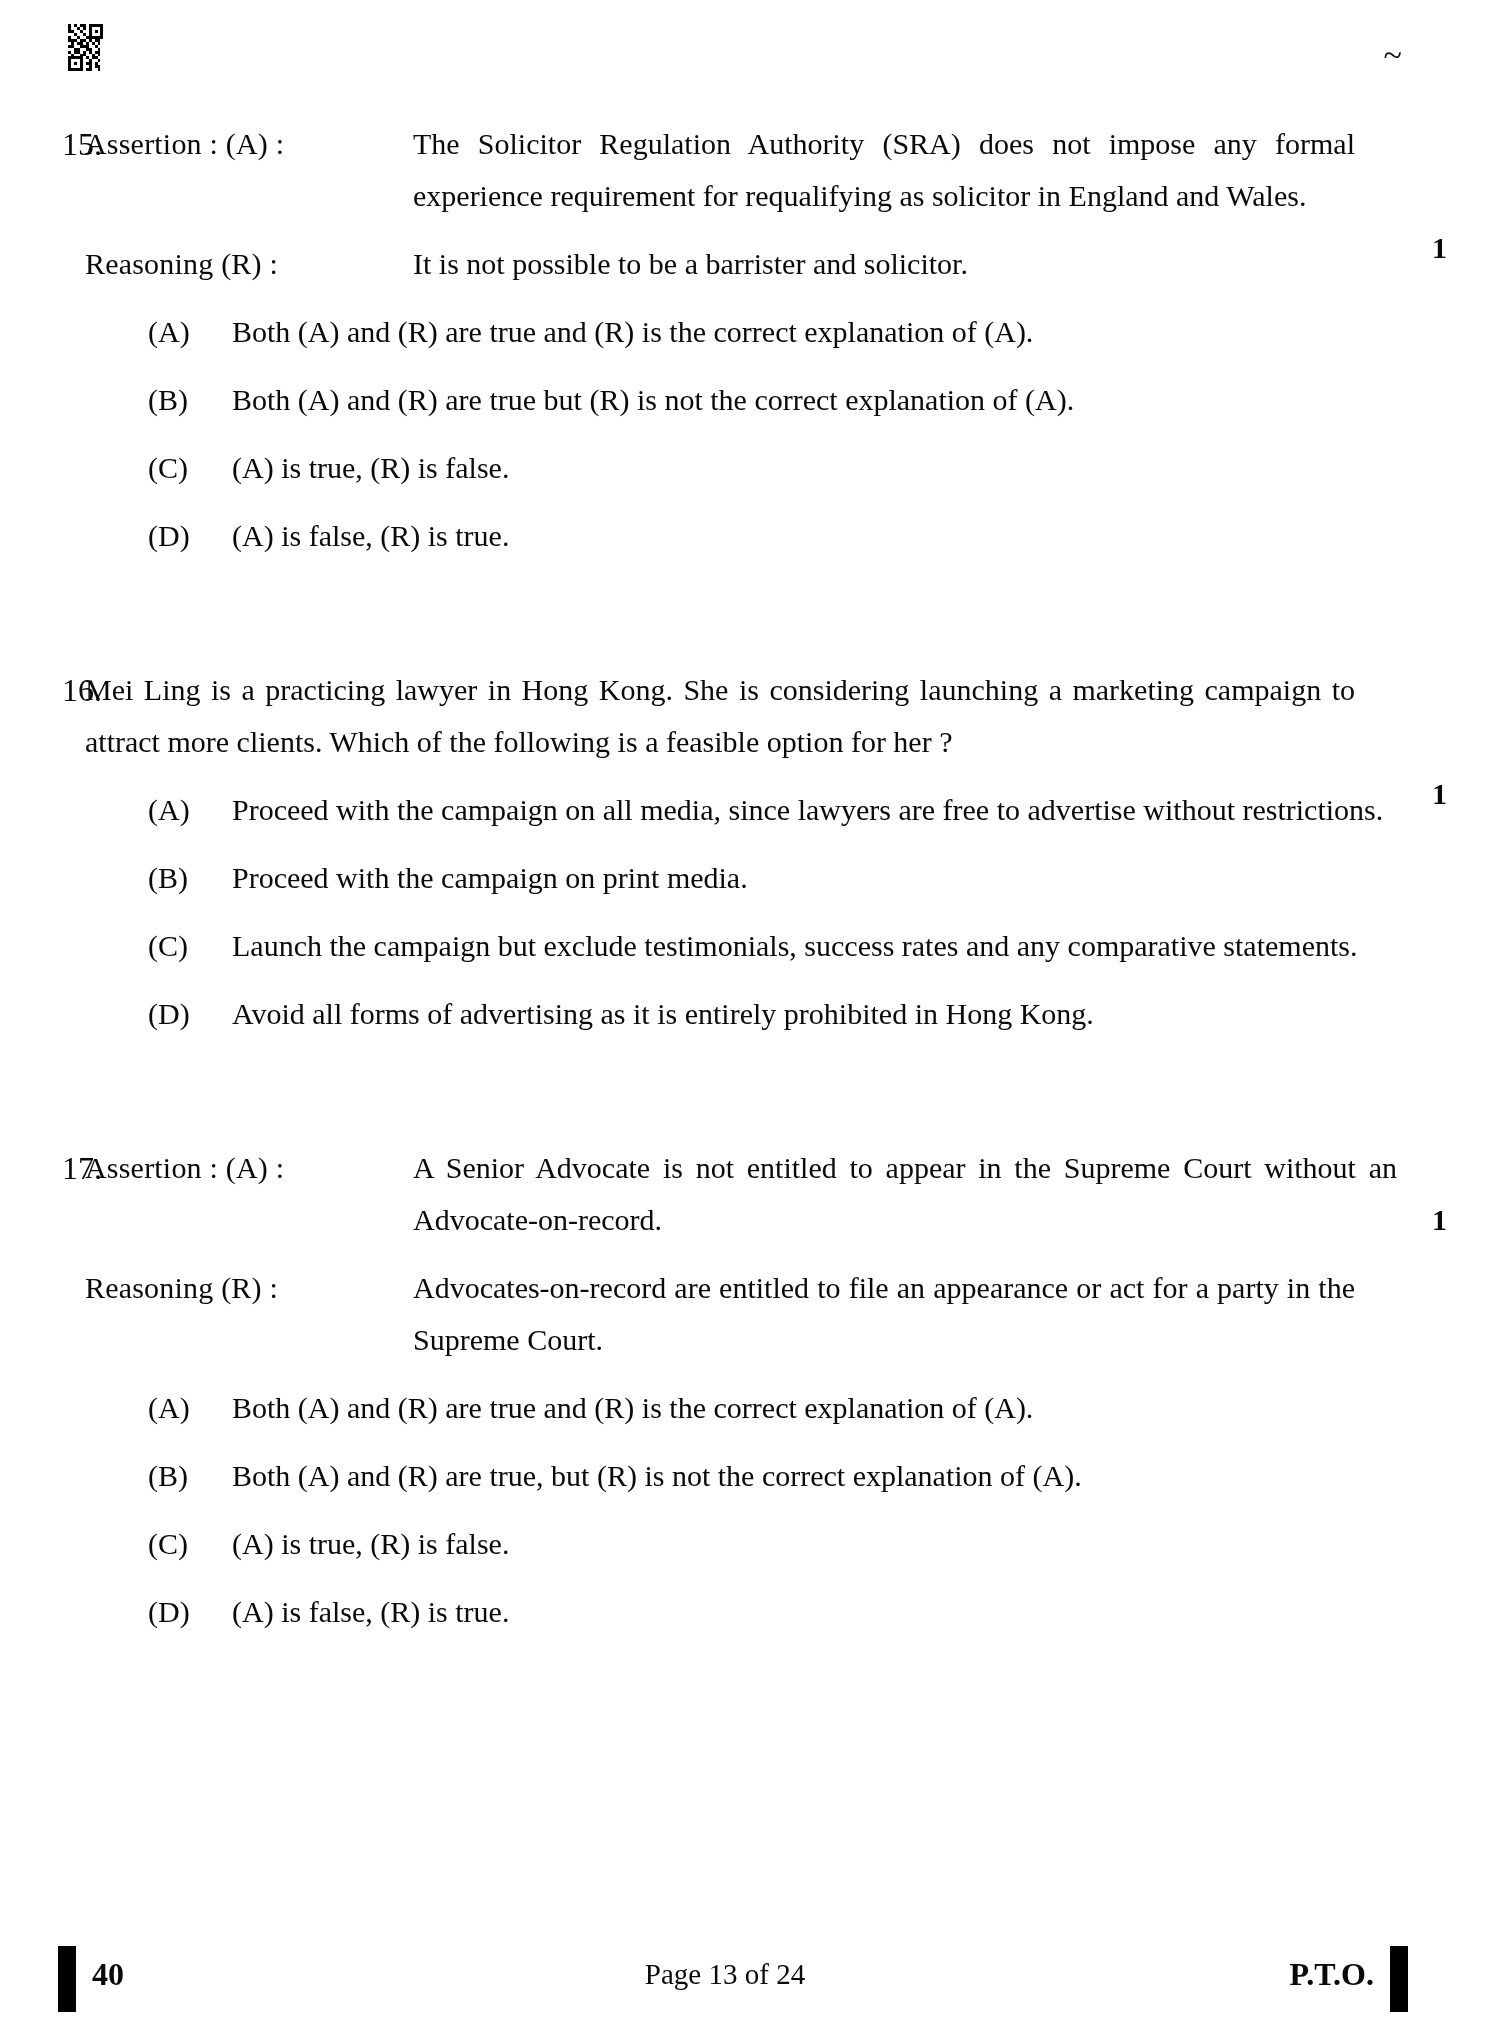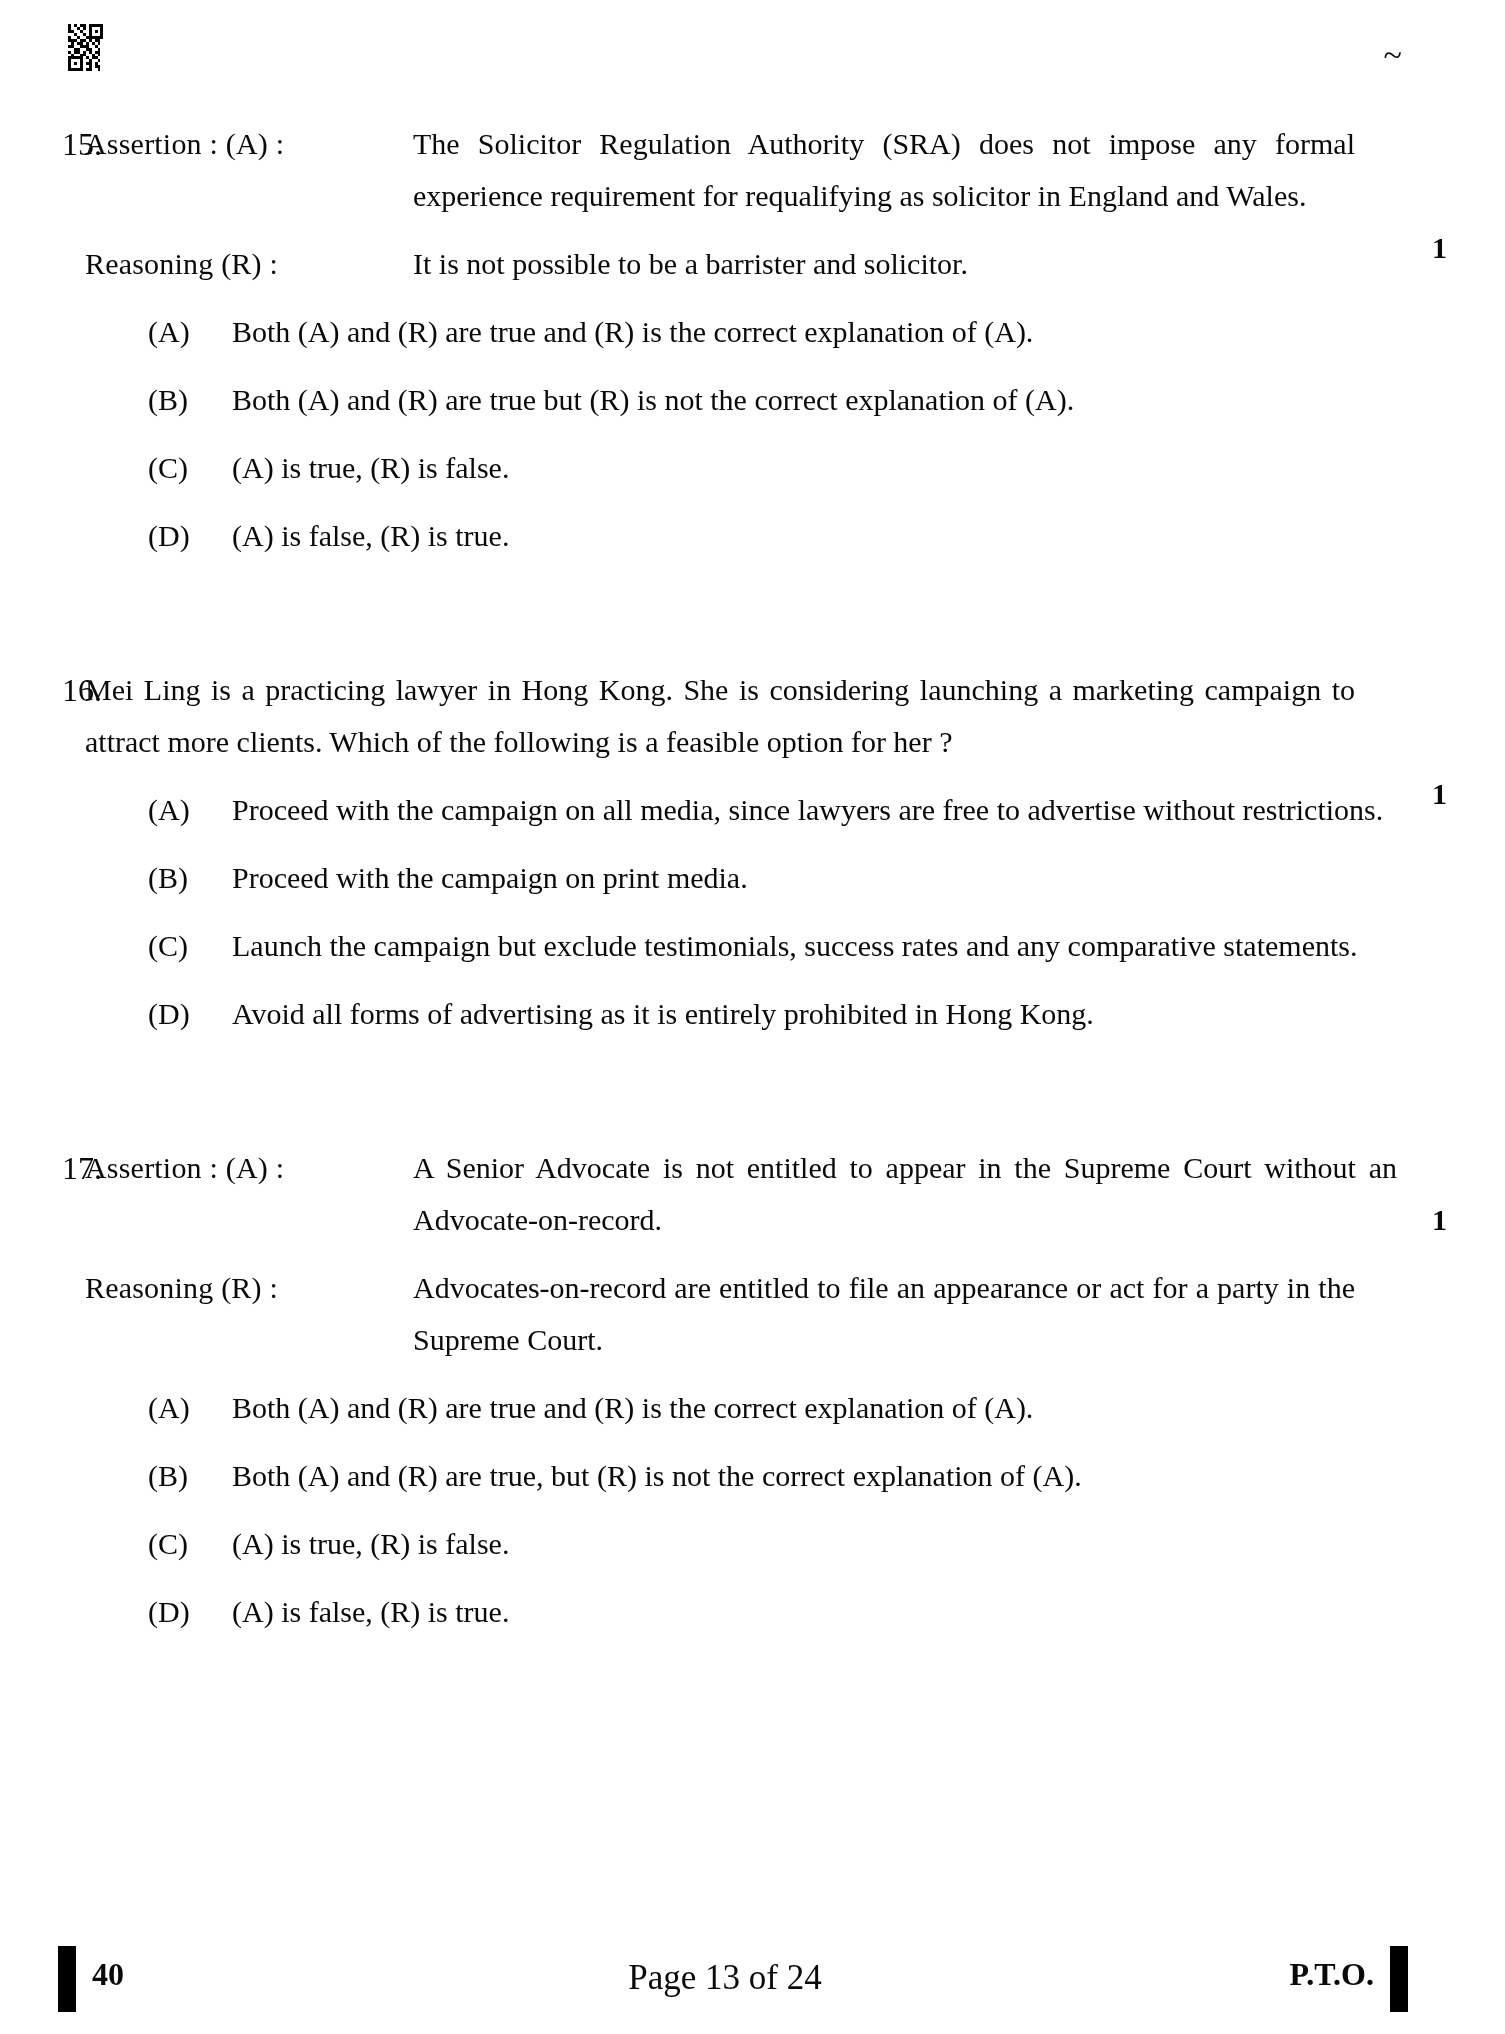--- a/index.html
+++ b/index.html
@@ -147,21 +147,21 @@
     top: 14px;
     font-size: 32px;
     font-weight: bold;
   }
   .foot-center {
     position: absolute;
     left: 0;
     right: 16px;
     top: 16px;
     text-align: center;
-    font-size: 35px;
+    font-size: 29px;
   }
   .foot-right {
     position: absolute;
     right: 92px;
     top: 14px;
     font-size: 32px;
     font-weight: bold;
   }
 </style>
 </head>

